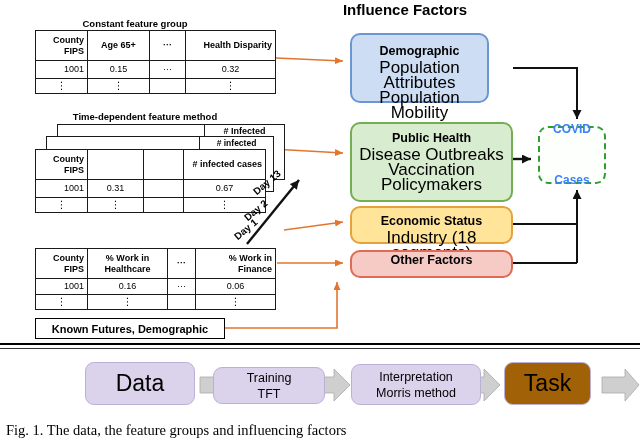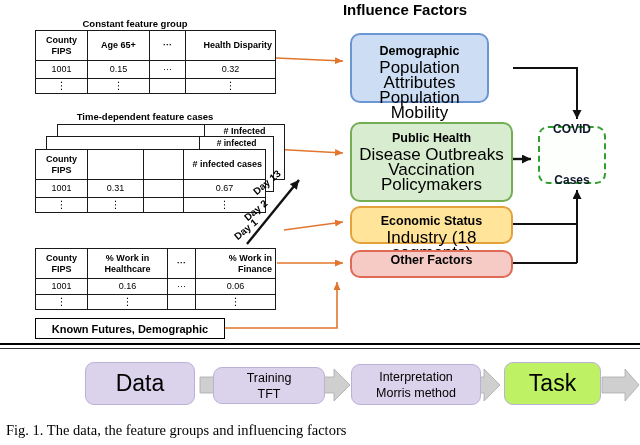--- a/index.html
+++ b/index.html
@@ -9,21 +9,21 @@
 
   .title { position:absolute; font-weight:bold; font-size:15px; text-align:center; }
   .group-label { position:absolute; font-size:9.5px; font-weight:bold; text-align:center; }
 
   svg.layer { position:absolute; left:0; top:0; }
 
   table.tbl { position:absolute; border-collapse:collapse; table-layout:fixed; background:#fff; }
   .tbl td { border:1px solid #1a1a1a; font-size:9px; line-height:1.15; text-align:center;
             padding:1px 3px; vertical-align:middle; overflow:hidden; background:#fff; }
   .tbl tr.hdr td { font-weight:bold; }
-  .tbl td:first-child { text-align:center; }
+  .tbl td:first-child { text-align:right; }
   .tbl tr.hdr td:last-child { text-align:right; }
   .tbl tr.dots td { text-align:center; font-size:10px; }
 
   .sheet { position:absolute; background:#fff; border:1px solid #1a1a1a; }
   .sheet-cell { position:absolute; right:0; top:0; width:80px; height:100%;
                 border-left:1px solid #1a1a1a; font-size:9px; font-weight:bold;
                 text-align:center; padding-top:1px; }
   .sheet-cell.small { font-size:8.5px; width:74px; }
 
   .day-label { position:absolute; font-size:10px; font-weight:600; transform:rotate(-40deg);
@@ -36,21 +36,21 @@
             background:#eee; }
   .factor .ft { font-size:12.5px; font-weight:bold; line-height:17px; }
   .factor .fl { font-size:17px; line-height:15px; }
   .f-demo { padding-top:8px; }
   .f-health { padding-top:6px; }
   .f-econ { padding-top:5px; }
   .f-other { display:flex; align-items:flex-start; justify-content:center; }
 
   .covid { position:absolute; border:2.5px dashed #2f9e2f; border-radius:10px; background:#fdfffd;
            display:flex; flex-direction:column; align-items:center; justify-content:center;
-           font-size:12px; font-weight:bold; color:#0f172a; line-height:15px;gap:36px; }
+           font-size:12px; font-weight:bold; color:#3b82f6; line-height:15px;gap:36px; }
 
   .rule { position:absolute; left:0; width:640px; height:0; }
 
   .pbox { position:absolute; background:#dbd3ec; border:1px solid #bcb0d8; border-radius:9px;
           display:flex; flex-direction:column; align-items:center; justify-content:center; }
   .pbox.big { font-size:23px; }
   .pbox .pl { font-size:12.5px; line-height:16px; text-align:center; }
 
   .caption { position:absolute; font-family:"Liberation Serif", serif; font-size:14.5px;
              white-space:nowrap; }
@@ -116,21 +116,21 @@
       </tr>
       <tr class="dots" style="height:15px;">
         <td>⋮</td>
         <td>⋮</td>
         <td></td>
         <td>⋮</td>
       </tr>
     </tbody>
   </table>
 
-  <div class="group-label" style="left:35px; top:111px; width:220px;">Time-dependent feature cases</div>
+  <div class="group-label" style="left:35px; top:111px; width:220px;">Time-dependent feature method</div>
 
   <div class="sheet" style="left:57px; top:124px; width:228px; height:56px;">
     <span class="sheet-cell"># Infected</span>
   </div>
   <div class="sheet" style="left:46px; top:136px; width:228px; height:56px;">
     <span class="sheet-cell small"># infected</span>
   </div>
 
   <table class="tbl" style="left:35px; top:149px; width:230px;">
     <colgroup>
@@ -235,19 +235,19 @@
 
   <div class="pbox big" style="left: 85px; top: 362px; width: 110px; height: 43px; background-color: rgb(219, 211, 236);">
     <div>Data</div>
   </div>
 
   <div class="pbox" style="left: 351px; top: 364px; width: 130px; height: 41px; background-color: rgb(219, 211, 236);">
     <div class="pl">Interpretation</div>
     <div class="pl">Morris method</div>
   </div>
 
-  <div class="pbox big" style="left: 504px; top: 362px; width: 97px; height: 43px; background-color: #bef264;">
+  <div class="pbox big" style="left: 504px; top: 362px; width: 87px; height: 43px; background-color: #a16207;">
     <div>Task</div>
   </div>
 
   <div class="caption" style="left:6px; top:422px;">Fig. 1.  The data, the feature groups and influencing factors</div>
 
 </div>
 
 </body></html>

